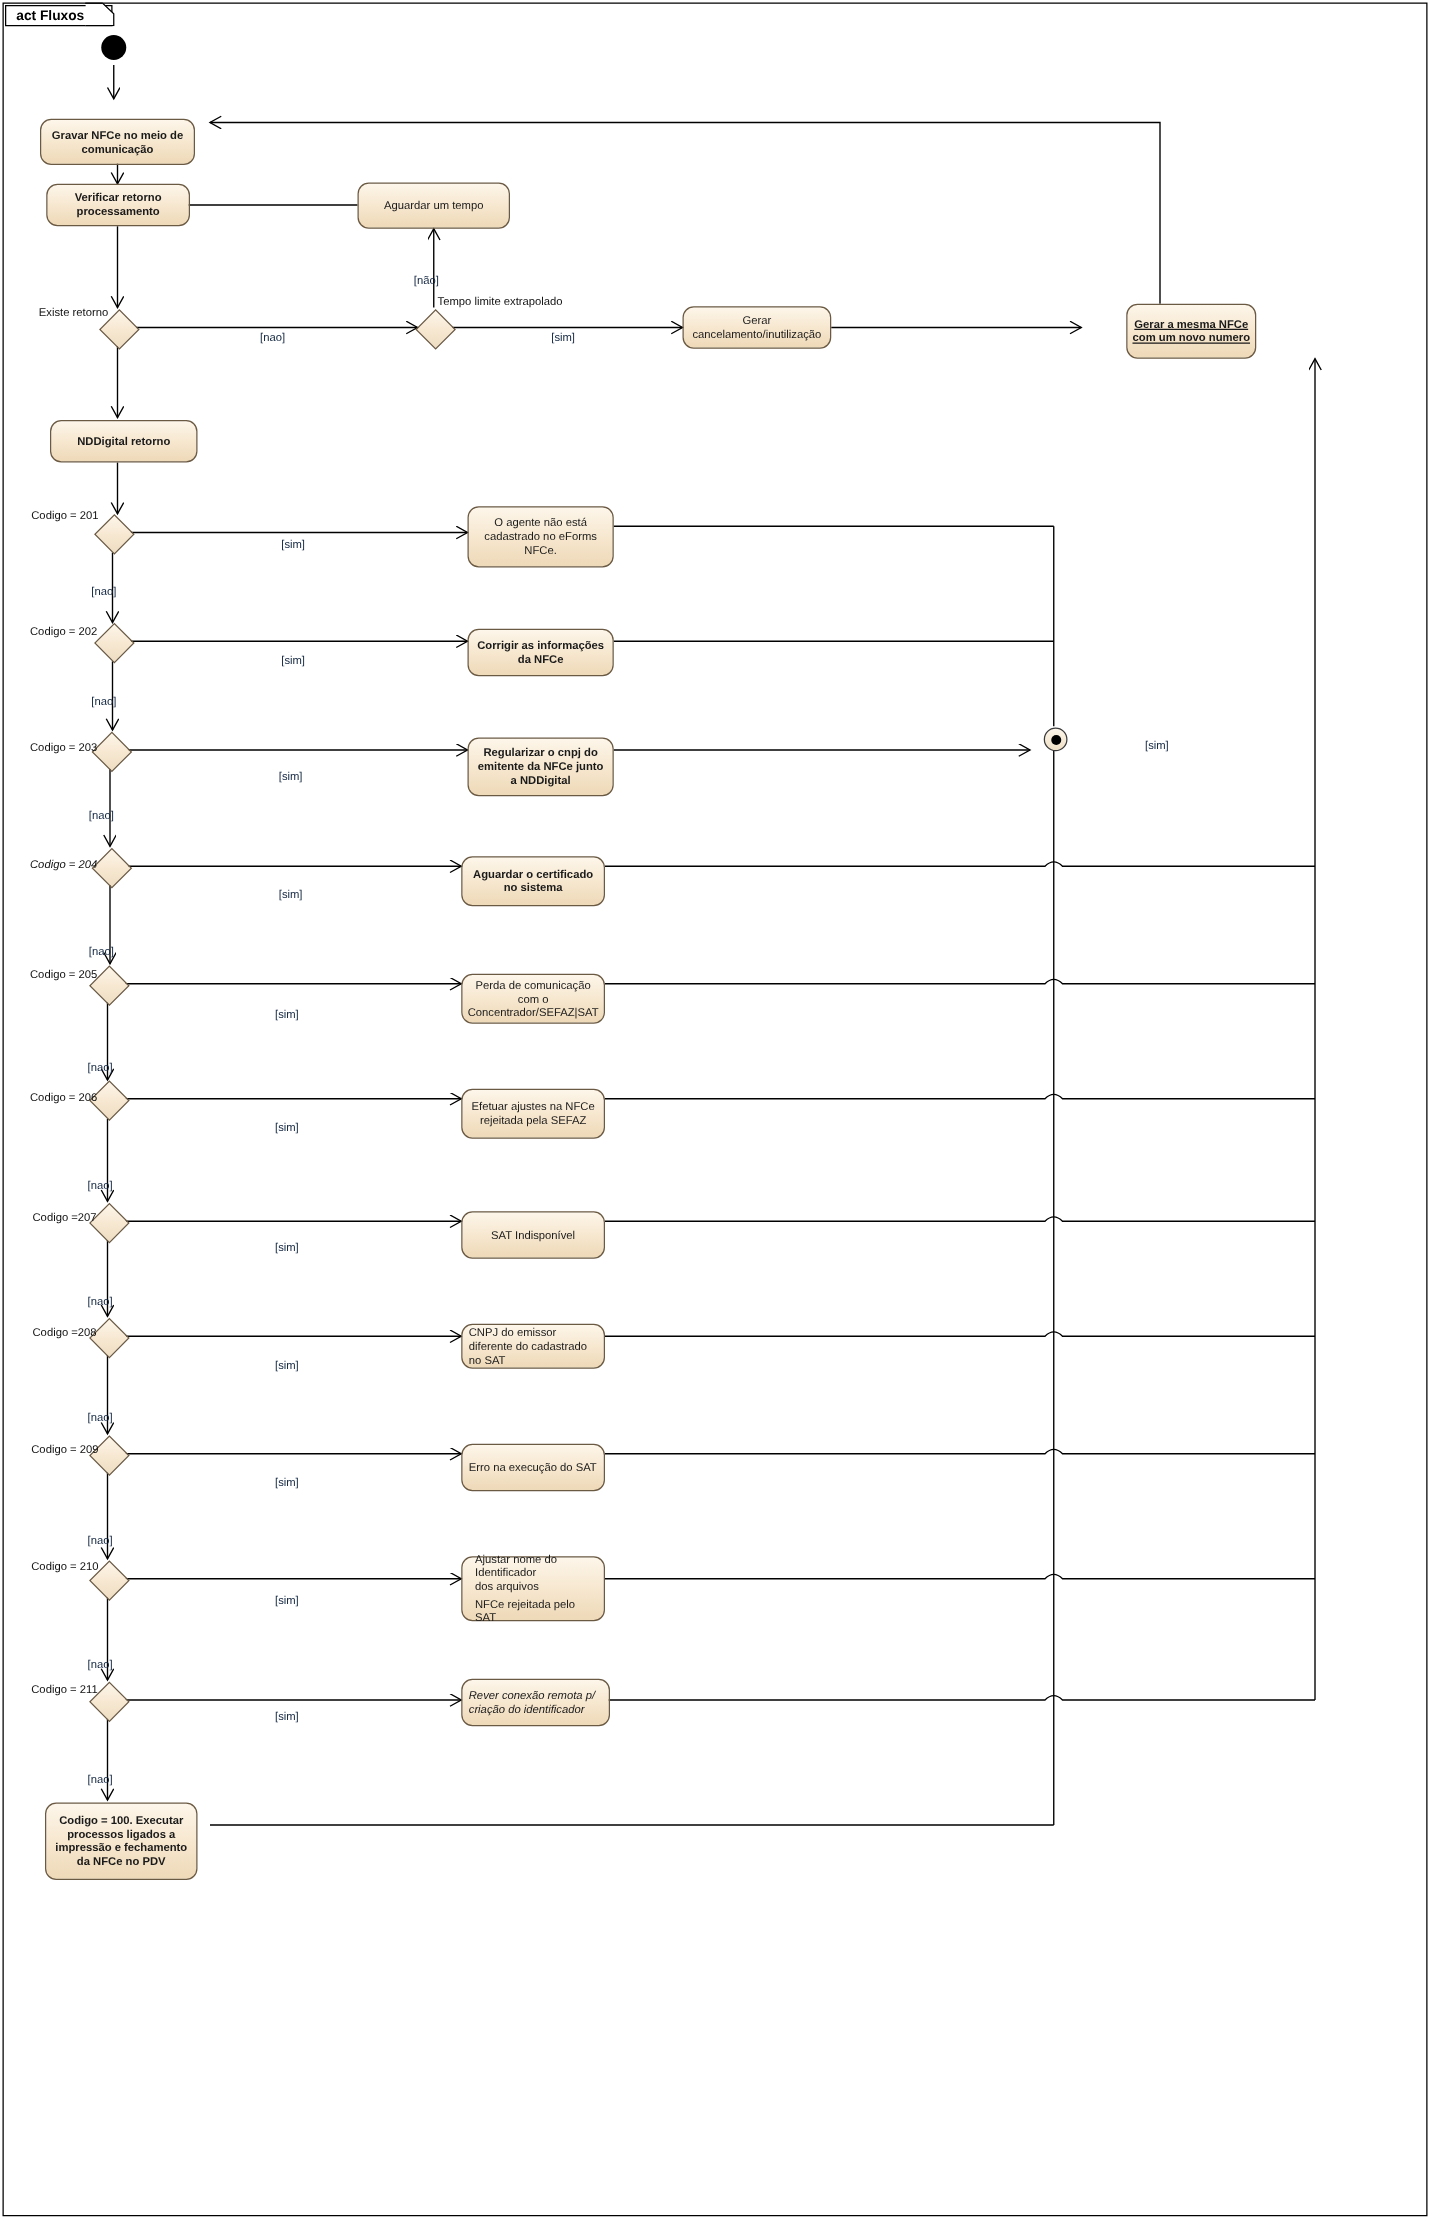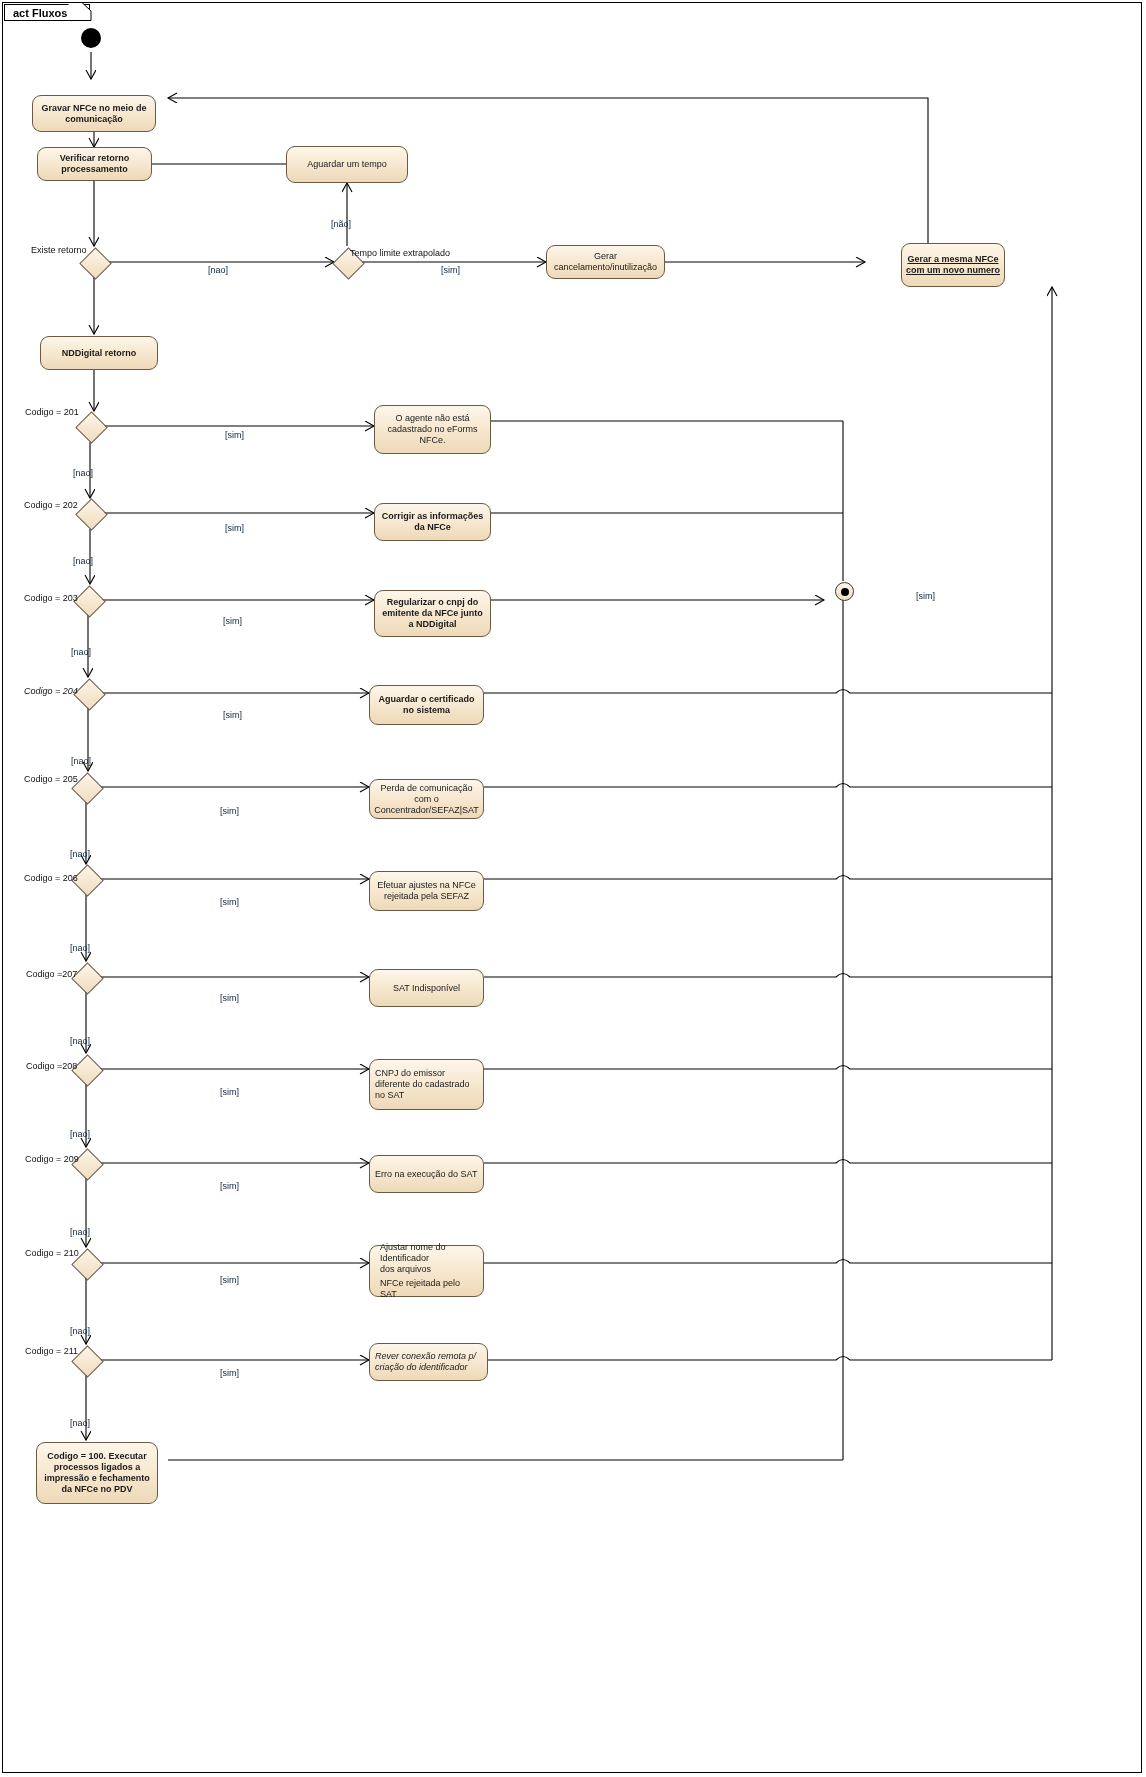--- a/index.html
+++ b/index.html
@@ -152,21 +152,21 @@
   <div class="act bold" style="left:374px;top:590px;width:117px;height:47px;">Regularizar o cnpj do emitente da NFCe junto a NDDigital</div>
 
   <div class="act bold" style="left:369px;top:685px;width:115px;height:40px;">Aguardar o certificado no sistema</div>
 
   <div class="act" style="left:369px;top:779px;width:115px;height:40px;">Perda de comunicação com o Concentrador/SEFAZ|SAT</div>
 
   <div class="act" style="left:369px;top:871px;width:115px;height:40px;">Efetuar ajustes na NFCe rejeitada pela SEFAZ</div>
 
   <div class="act" style="left:369px;top:969px;width:115px;height:38px;">SAT Indisponível</div>
 
-  <div class="act left" style="left:369px;top:1059px;width:115px;height:51px;">CNPJ do emissor diferente do cadastrado no SAT</div>
+  <div class="act left" style="left:369px;top:1059px;width:115px;height:36px;">CNPJ do emissor diferente do cadastrado no SAT</div>
 
   <div class="act left" style="left:369px;top:1155px;width:115px;height:38px;">Erro na execução do SAT</div>
 
   <div class="act" style="left:369px;top:1245px;width:115px;height:52px;flex-direction:column;align-items:flex-start;justify-content:center;text-align:left;padding-left:10px;">
     <span style="display:block;">Ajustar nome do Identificador</span>
     <span style="display:block;">dos arquivos</span>
     <span style="display:block;margin-top:3px;">NFCe rejeitada pelo SAT</span>
   </div>
 
   <div class="act left" style="left:369px;top:1343px;width:119px;height:38px;font-style:italic;">Rever conexão remota p/ criação do identificador</div>
@@ -211,21 +211,21 @@
     </div>
   <div class="dec" style="left:71px;top:1345px;">
       <i></i>
     </div>
 
   <div class="final" style="left:835px;top:582px;">
       <b></b>
     </div>
 
   <div class="lbl dark" style="left:31px;top:245px;">Existe retorno</div>
-  <div class="lbl dark" style="left:350px;top:248px;text-align:right;">Tempo limite extrapolado</div>
+  <div class="lbl dark" style="left:350px;top:236px;text-align:right;">Tempo limite extrapolado</div>
   <div class="lbl dark" style="left:25px;top:407px;">Codigo = 201</div>
   <div class="lbl dark" style="left:24px;top:500px;">Codigo = 202</div>
   <div class="lbl dark" style="left:24px;top:593px;">Codigo = 203</div>
   <div class="lbl dark" style="left:24px;top:686px;font-style:italic;">Codigo = 204</div>
   <div class="lbl dark" style="left:24px;top:774px;">Codigo = 205</div>
   <div class="lbl dark" style="left:24px;top:873px;">Codigo = 206</div>
   <div class="lbl dark" style="left:26px;top:969px;">Codigo =207</div>
   <div class="lbl dark" style="left:26px;top:1061px;">Codigo =208</div>
   <div class="lbl dark" style="left:25px;top:1154px;">Codigo = 209</div>
   <div class="lbl dark" style="left:25px;top:1248px;">Codigo = 210</div>

